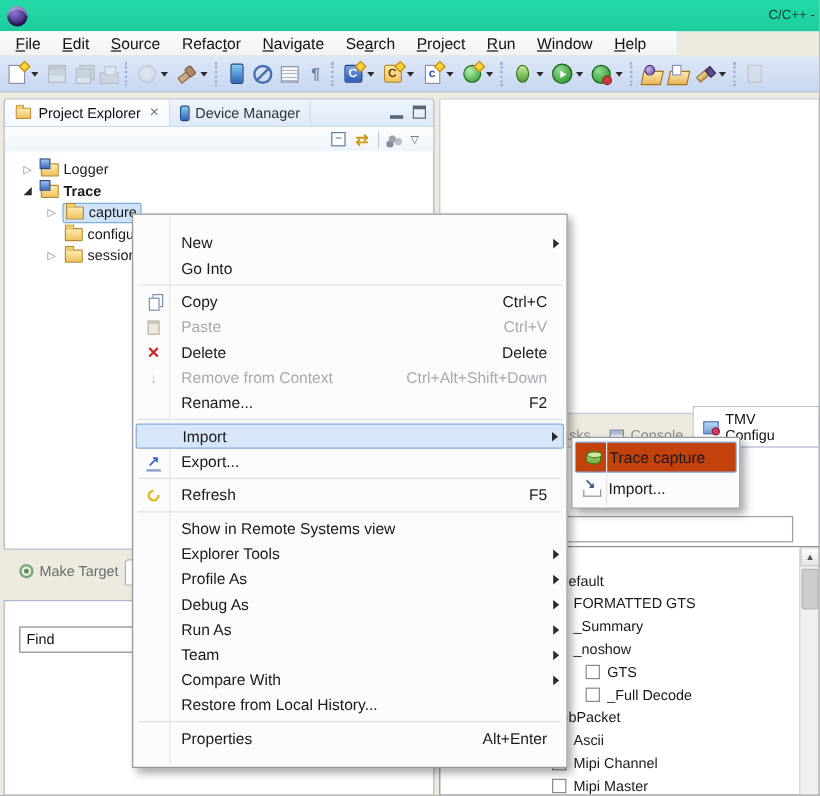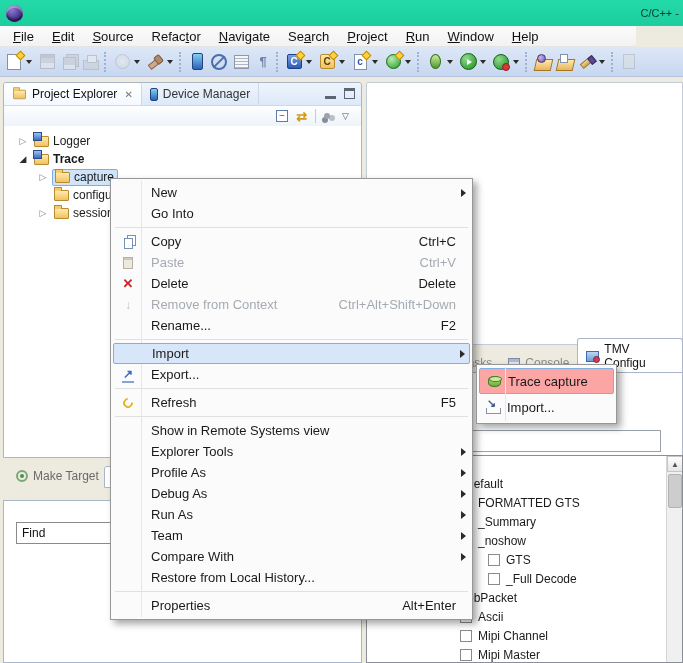--- a/index.html
+++ b/index.html
@@ -5,21 +5,21 @@
   html,body{margin:0;padding:0;background:#888;}
   *{box-sizing:border-box;font-family:"Liberation Sans",sans-serif;}
   #stage{position:relative;width:683px;height:663px;background:#edeadf;overflow:hidden;}
 
   
   .titlebar{position:absolute;left:0;top:0;width:683px;height:26px;background:linear-gradient(#24daa9,#1ccd9d);display:flex;align-items:center;padding:0 6px;}
   .app-logo{width:17px;height:17px;border-radius:50%;background:radial-gradient(circle at 35% 30%,#8f78d0,#3b2680 70%);box-shadow:inset 0 3px 0 rgba(255,255,255,.35), inset 0 -3px 2px rgba(0,0,0,.4);}
   .title-text{position:absolute;right:4px;color:#083a2e;font-size:11px;}
 
   
-  .menubar{position:absolute;left:0;top:26px;width:636px;height:21px;background:linear-gradient(#fbfbfb,#f2f2f2);display:flex;align-items:center;padding-left:4px;border-bottom:1px solid #e4e4e4;}
+  .menubar{position:absolute;left:0;top:26px;width:564px;height:21px;background:linear-gradient(#fbfbfb,#f2f2f2);display:flex;align-items:center;padding-left:4px;border-bottom:1px solid #e4e4e4;}
   .mb-item{padding:2px 9px;font-size:13px;color:#111;}
   .mb-item u{text-decoration:underline;}
 
   
   .toolbar{position:absolute;left:0;top:47px;width:683px;height:30px;background:linear-gradient(#dde7f7,#c7d7f0);border-bottom:1px solid #b4c4de;display:flex;align-items:center;padding-left:3px;}
   .tgroup{display:flex;align-items:center;}
   .tsep{width:3px;height:20px;border-left:2px dotted #9db3d6;margin:0 4px 0 2px;}
   .ti{width:20px;height:20px;display:flex;align-items:center;justify-content:center;position:relative;margin:0 1px;}
   .ti.dis{opacity:.42;filter:grayscale(.9);}
   .dd{width:0;height:0;border-left:3px solid transparent;border-right:3px solid transparent;border-top:4px solid #2b2b2b;margin:0 4px 0 1px;}
@@ -99,40 +99,40 @@
   .lrow{height:19px;display:flex;align-items:center;font-size:12px;color:#1a1a1a;gap:6px;}
   .cbx{width:12px;height:12px;border:1px solid #8a8a8a;background:#fff;flex:none;}
   .sbar{position:absolute;right:0;top:0;width:16px;height:100%;background:#f0f0f0;border-left:1px solid #d5d5d5;}
   .sbtn{width:16px;height:16px;background:linear-gradient(#fdfdfd,#e6e6e6);border:1px solid #c6c6c6;color:#555;font-size:8px;display:flex;align-items:center;justify-content:center;}
   .sthumb{position:absolute;left:1px;top:18px;width:14px;height:34px;background:#cdcdcd;border:1px solid #b4b4b4;border-radius:2px;}
 
   
   .editor{position:absolute;left:366px;top:82px;width:317px;height:263px;background:#fff;border:1px solid #c3cdd9;border-radius:2px 0 0 0;}
 
   
-  .cmenu{position:absolute;left:110px;top:178px;width:363px;background:#fbfbfb;border:1px solid #979797;box-shadow:4px 4px 7px rgba(0,0,0,.35);padding:3px 1px;z-index:100;}
+  .cmenu{position:absolute;left:110px;top:178px;width:363px;background:#fbfbfb;border:1px solid #979797;box-shadow:4px 4px 7px rgba(0,0,0,.35);padding:13px 1px;z-index:100;}
   .cmenu::before{content:"";position:absolute;left:30px;top:2px;bottom:2px;width:1px;background:#e6e6e6;}
   .cm-row{height:21px;display:flex;align-items:center;position:relative;margin:0 1px;font-size:13px;color:#1a1a1a;}
   .cm-row.hl{background:#d8e6f9;border:1px solid #84aede;border-radius:2px;height:21px;}
   .cm-row.dis{color:#a5abb3;}
   .cm-ic{width:30px;display:flex;align-items:center;justify-content:center;flex:none;}
   .cm-label{flex:1;padding-left:8px;}
   .cm-short{padding-right:14px;}
   .cm-arrow{position:absolute;right:4px;width:0;height:0;border-top:4px solid transparent;border-bottom:4px solid transparent;border-left:5px solid #2b2b2b;}
   .cm-sep{border-top:1px solid #e0e0e0;margin:3px 3px 3px 3px;}
   .mi-copy{width:9px;height:11px;background:#fff;border:1px solid #7a8fb5;box-shadow:3px -3px 0 -1px #fff,3px -3px 0 0 #7a8fb5;margin-top:3px;}
   .mi-paste{width:10px;height:12px;background:#eceadf;border:1px solid #b8b2a2;box-shadow:inset 0 2px 0 #cfc8b8;}
   .mi-delete{color:#cc2222;font-weight:bold;font-size:13px;}
   .mi-remove{color:#b9bfc9;font-weight:bold;font-size:12px;}
   .mi-export{color:#3a6bc4;font-weight:bold;font-size:12px;border-bottom:2px solid #88a3cc;padding:0 1px;}
   .mi-refresh{width:10px;height:10px;border:2px solid #e3b320;border-top-color:transparent;border-radius:50%;transform:rotate(40deg);}
   .smenu{position:absolute;left:476px;top:364px;width:141px;background:#fbfbfb;border:1px solid #979797;box-shadow:4px 4px 7px rgba(0,0,0,.35);padding:3px 1px;z-index:110;}
   .smenu::before{content:"";position:absolute;left:28px;top:2px;bottom:2px;width:1px;background:#e6e6e6;}
   .sm-row{height:26px;display:flex;align-items:center;margin:0 1px;font-size:13px;color:#1a1a1a;}
-  .sm-row.hl{background:#fca5a5;border:1px solid #84aede;border-radius:2px;}
+  .sm-row.hl{background:#c2410c;border:1px solid #84aede;border-radius:2px;}
   .sm-ic{width:28px;display:flex;align-items:center;justify-content:center;flex:none;position:relative;}
   .mi-db{width:13px;height:11px;background:linear-gradient(#b5e07f,#6ab03c);border:1px solid #477d22;border-radius:6px/4px;position:relative;}
   .mi-db::before{content:"";position:absolute;left:0;top:-1px;width:11px;height:4px;border-radius:50%;background:#cdeb9e;border:1px solid #477d22;}
   .mi-import{position:relative;width:14px;height:13px;}
   .mi-import::before{content:"↘";position:absolute;left:1px;top:-4px;color:#44598c;font-weight:bold;font-size:11px;}
   .mi-import::after{content:"";position:absolute;left:0;bottom:0;width:13px;height:5px;border:1px solid #8a93a6;border-top:none;}
 </style>
 </head>
 <body>
 

